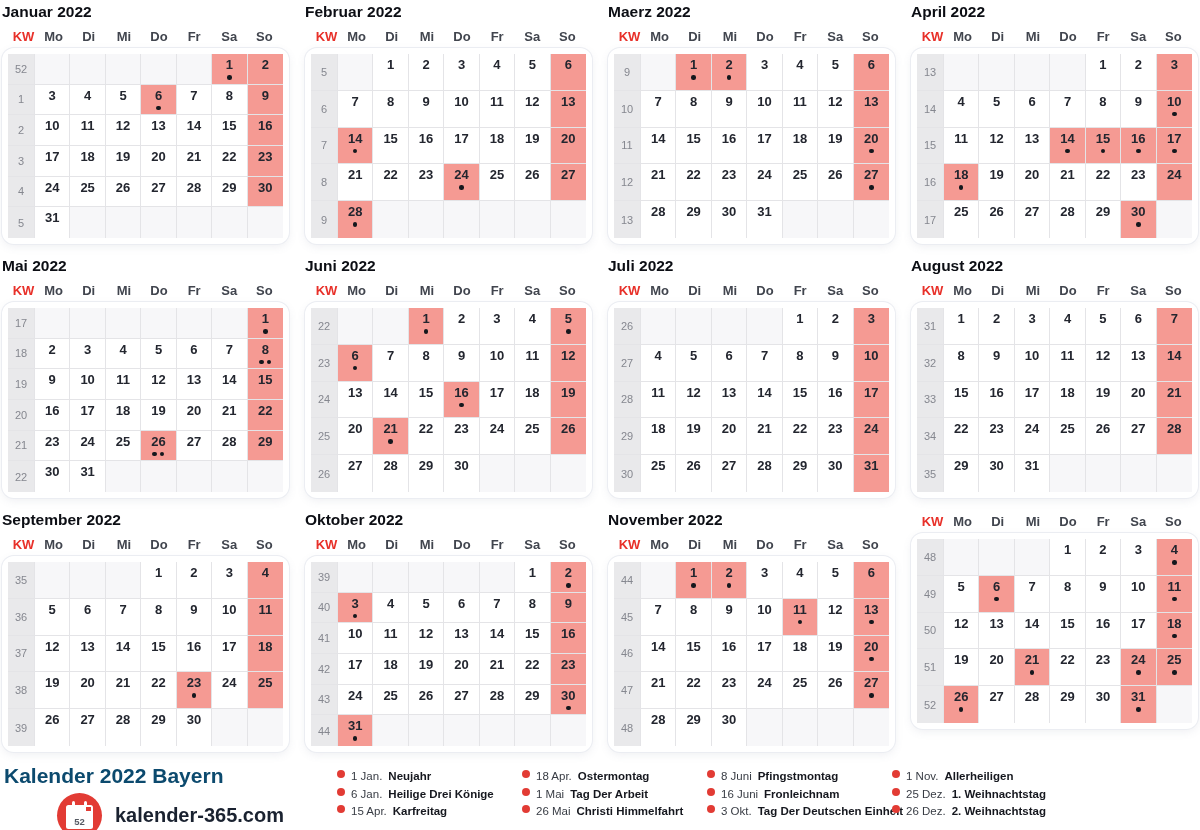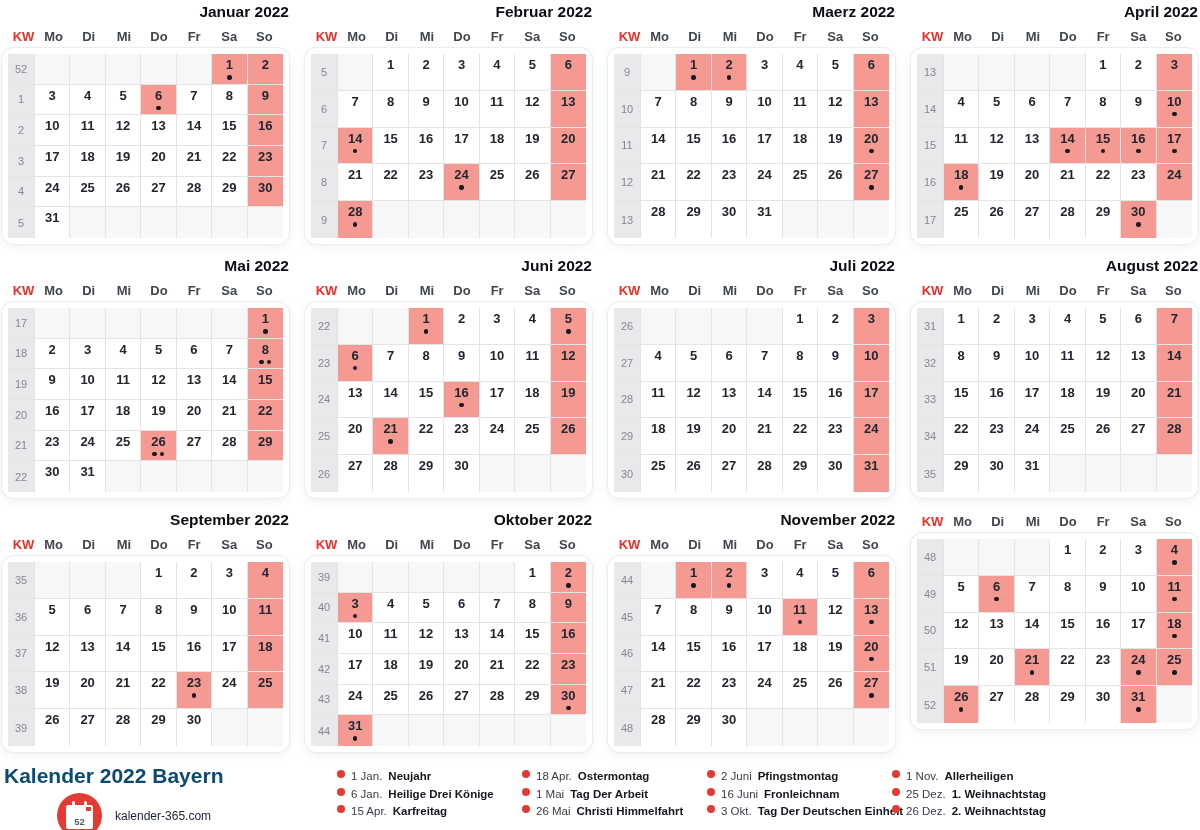--- a/index.html
+++ b/index.html
@@ -7,21 +7,21 @@
     width:1200px;height:830px;overflow:hidden;background:#ffffff;
     font-family:"Liberation Sans", sans-serif;color:#23262f;
   }
   .wrap{padding:2px 0 0 2px;}
   .calendar-grid{
     display:grid;grid-template-columns:repeat(4,287px);
     column-gap:16px;row-gap:12px;
   }
   .month{width:287px;}
   .month-title{
-    text-align:right;font-size:15.5px;font-weight:700;color:#0c0e14;
+    text-align:left;font-size:15.5px;font-weight:700;color:#0c0e14;
     height:20px;line-height:20px;margin:0 0 3px 0;
   }
   .week-header{
     display:grid;grid-template-columns:27px repeat(7,1fr);
     padding:0 7px;height:22px;align-items:center;margin-bottom:1px;
   }
   .week-header .kw-h{color:#e8312a;font-weight:700;font-size:13px;text-align:center;padding-left:2px;}
   .week-header .wd{color:#41454e;font-weight:700;font-size:13px;text-align:center;}
   .card{
     background:#fff;border-radius:12px;padding:6px;
@@ -54,21 +54,21 @@
   .logo .page{
     position:absolute;left:9px;top:12px;width:27px;height:24px;background:#ffffff;border-radius:2.5px;
     display:flex;align-items:flex-end;justify-content:center;
   }
   .logo .page .num{font-size:9.5px;font-weight:700;color:#555a63;line-height:15px;}
   .logo .ring1,.logo .ring2{
     position:absolute;top:8px;width:3px;height:7px;background:#ffffff;border-radius:1.5px;
   }
   .logo .ring1{left:15px;} .logo .ring2{right:15px;}
   .logo .corner{position:absolute;right:11px;top:14px;width:5px;height:4px;background:#e23b34;}
-  .site{font-size:12px;font-weight:400;color:#1a2230;}
+  .site{font-size:20px;font-weight:700;color:#1a2230;}
   .legend{
     display:grid;grid-template-columns:185px 185px 185px auto;
     align-content:start;row-gap:4.5px;padding-top:6px;
   }
   .legend-item{display:flex;align-items:flex-start;height:13px;font-size:11.5px;}
   .legend-dot{width:8px;height:8px;border-radius:50%;background:#e23b34;margin-right:6px;flex:0 0 8px;}
   .legend-date{color:#383c44;margin-right:6px;white-space:nowrap;}
   .legend-name{color:#15171e;font-weight:700;white-space:nowrap;}
 </style>
 </head>
@@ -1796,21 +1796,21 @@
           <span class="legend-date">1 Jan.</span>
           <span class="legend-name">Neujahr</span>
         </div>
         <div class="legend-item">
           <span class="legend-dot"></span>
           <span class="legend-date">18 Apr.</span>
           <span class="legend-name">Ostermontag</span>
         </div>
         <div class="legend-item">
           <span class="legend-dot"></span>
-          <span class="legend-date">2 Juni</span>
+          <span class="legend-date">8 Juni</span>
           <span class="legend-name">Pfingstmontag</span>
         </div>
         <div class="legend-item">
           <span class="legend-dot"></span>
           <span class="legend-date">1 Nov.</span>
           <span class="legend-name">Allerheiligen</span>
         </div>
         <div class="legend-item">
           <span class="legend-dot"></span>
           <span class="legend-date">6 Jan.</span>

